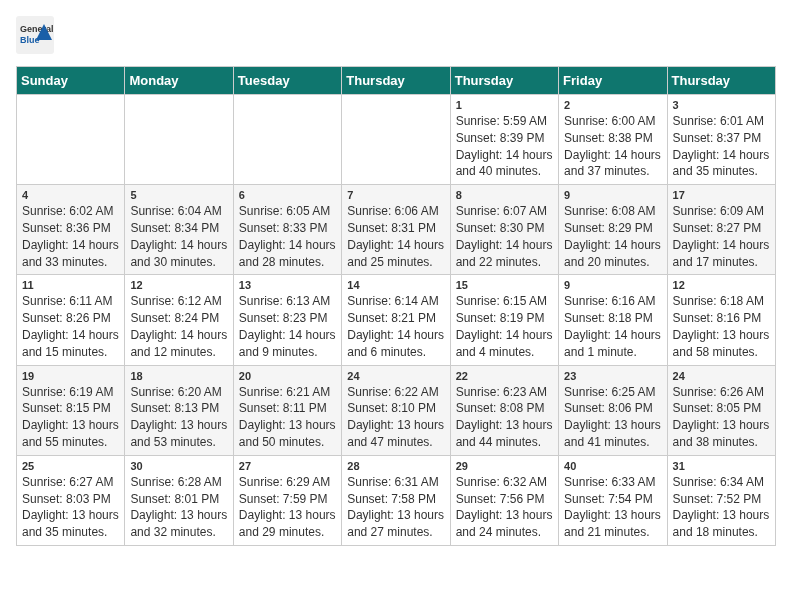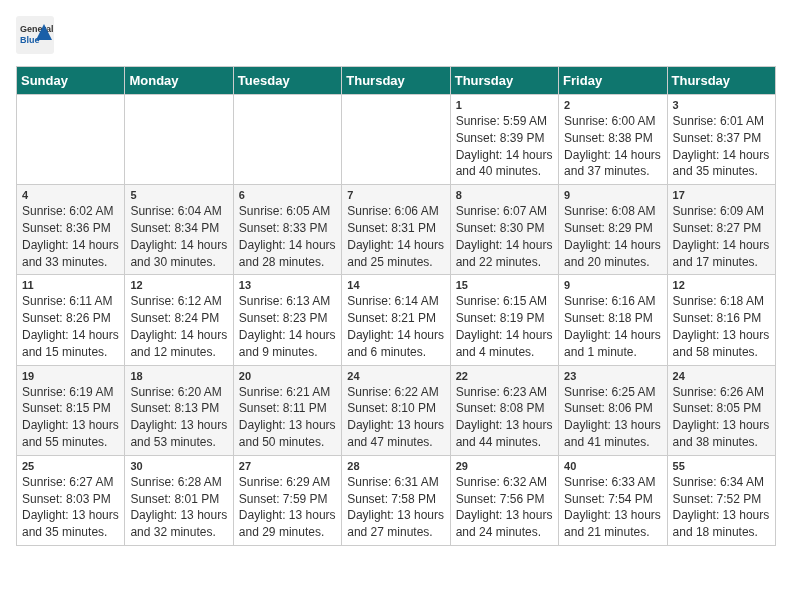--- a/index.html
+++ b/index.html
@@ -241,18 +241,18 @@
         </td>
         <td>
           <div class="day-number">29</div>
           <div class="day-info">Sunrise: 6:32 AM<br>Sunset: 7:56 PM<br>Daylight: 13 hours and 24 minutes.</div>
         </td>
         <td>
           <div class="day-number">40</div>
           <div class="day-info">Sunrise: 6:33 AM<br>Sunset: 7:54 PM<br>Daylight: 13 hours and 21 minutes.</div>
         </td>
         <td>
-          <div class="day-number">55</div>
+          <div class="day-number">31</div>
           <div class="day-info">Sunrise: 6:34 AM<br>Sunset: 7:52 PM<br>Daylight: 13 hours and 18 minutes.</div>
         </td>
       </tr>
     </tbody>
 </table>
 
 </body></html>

